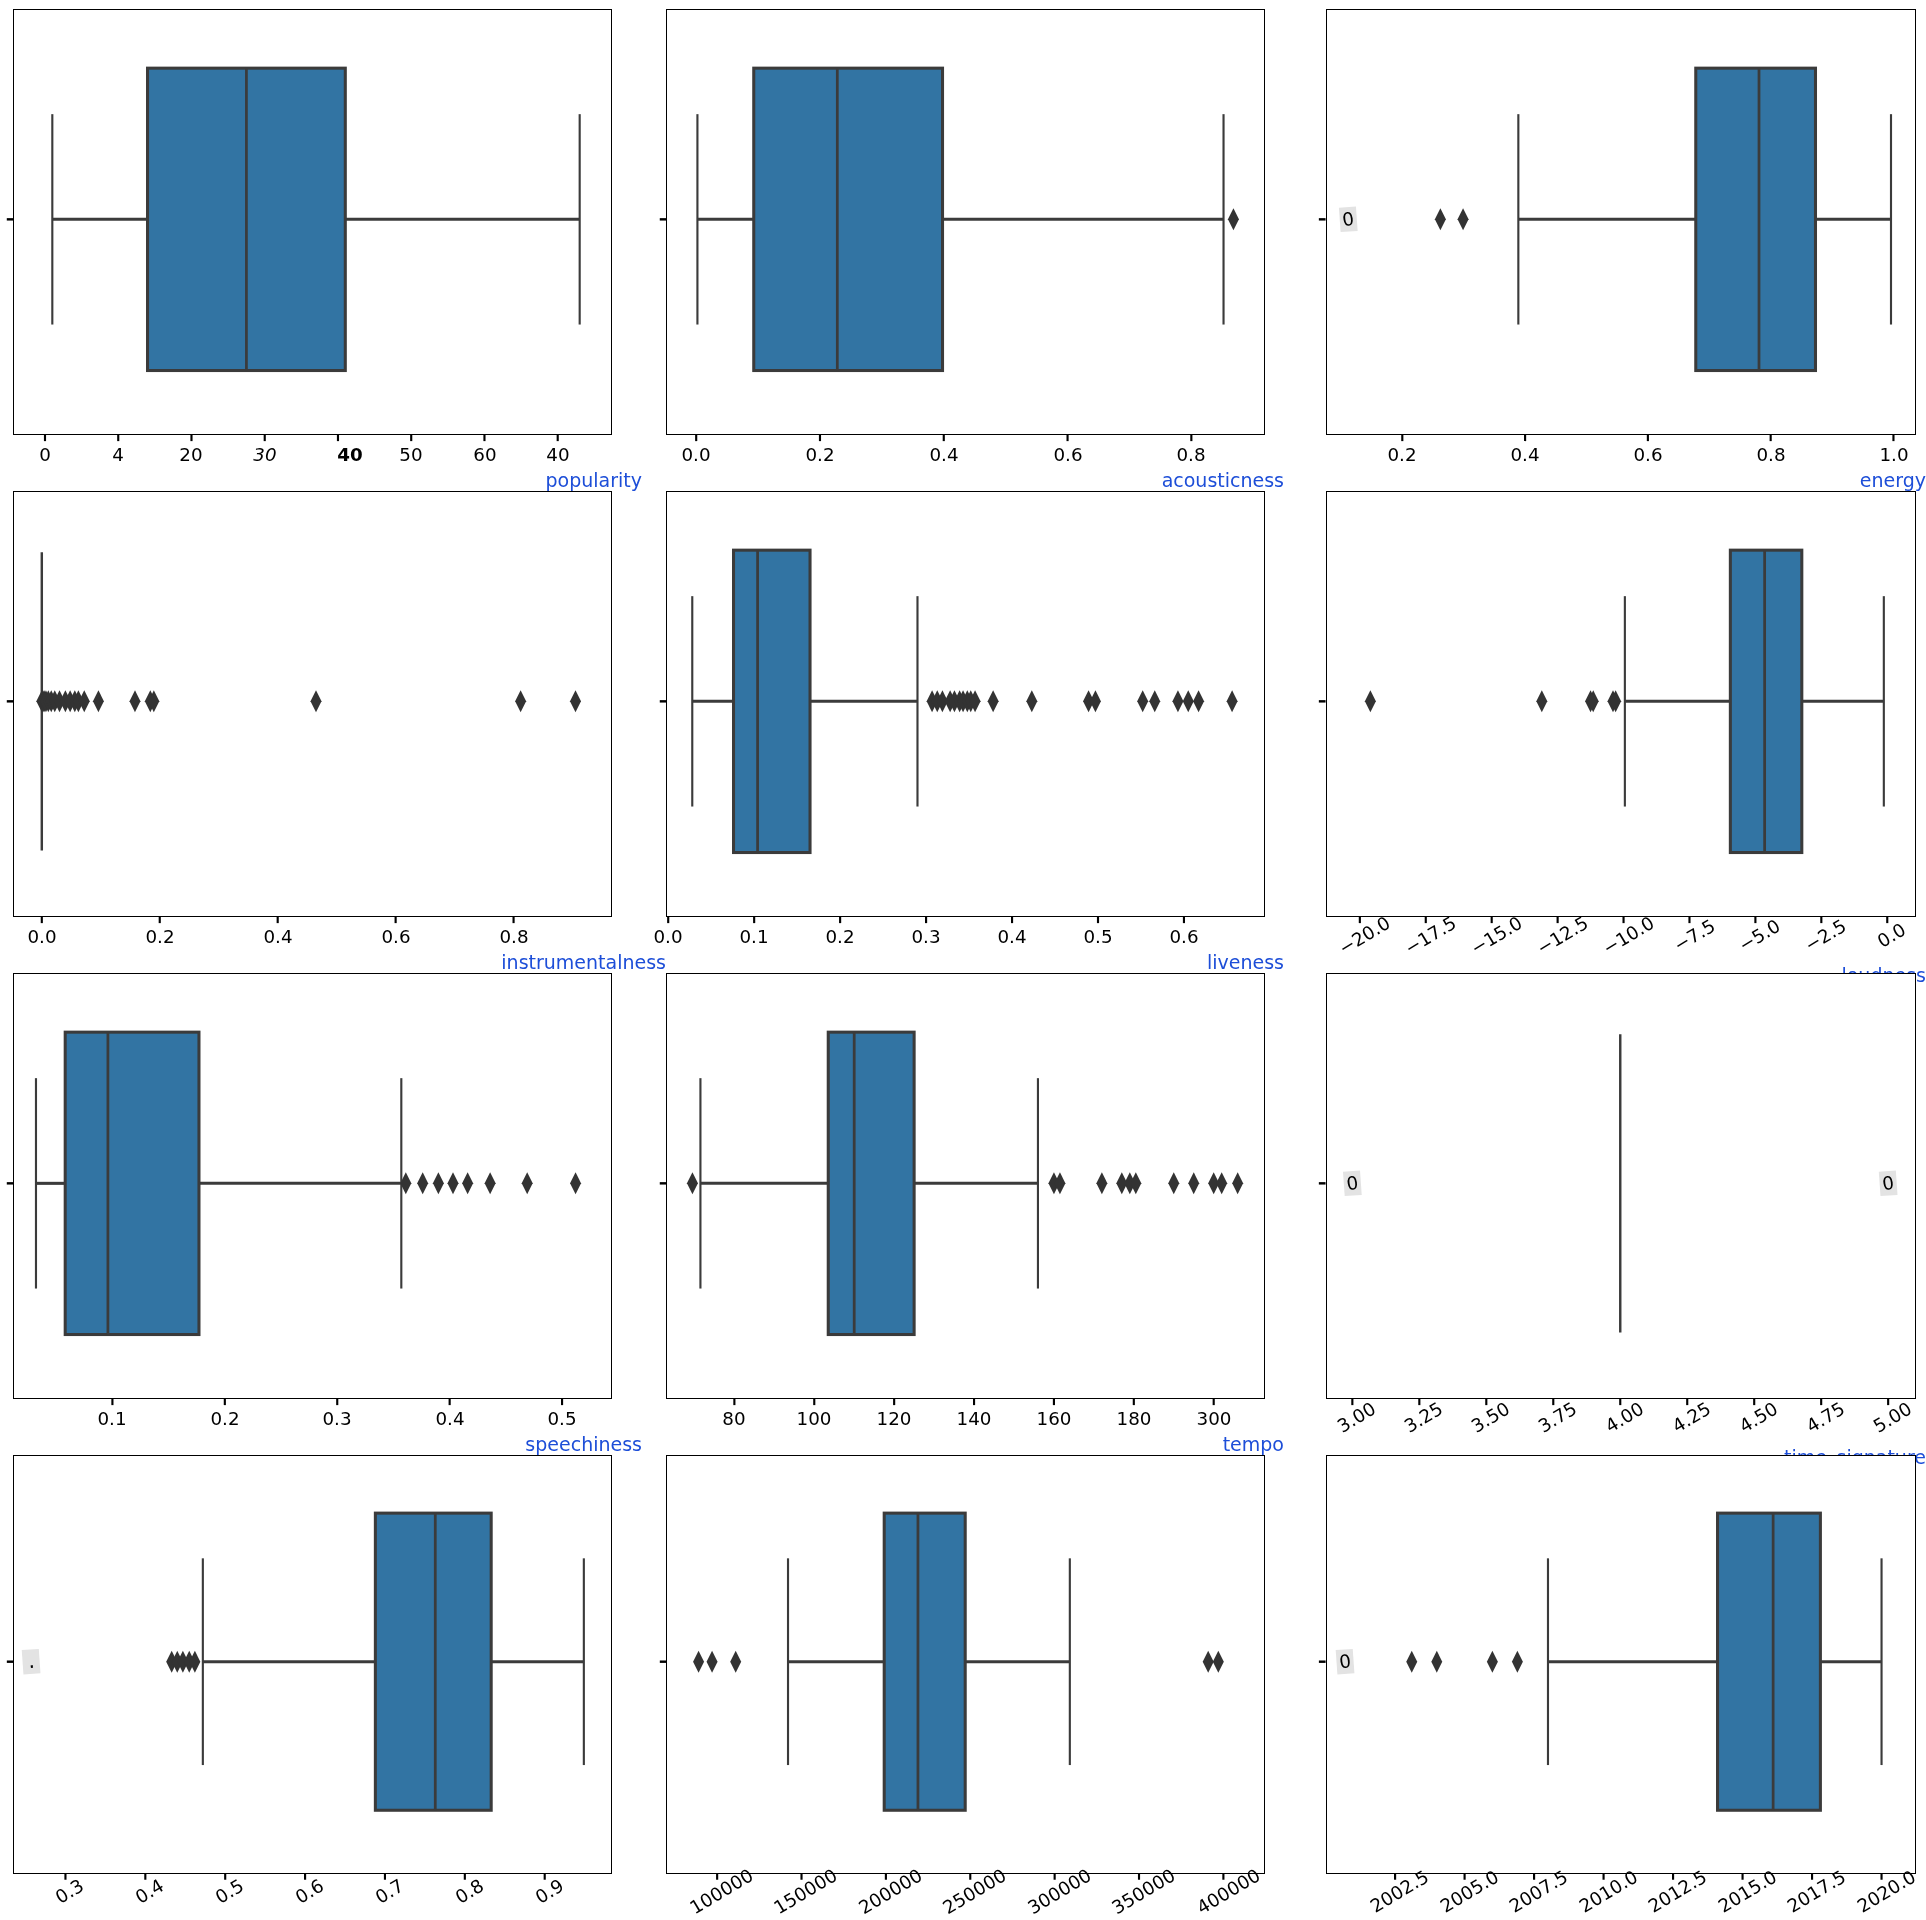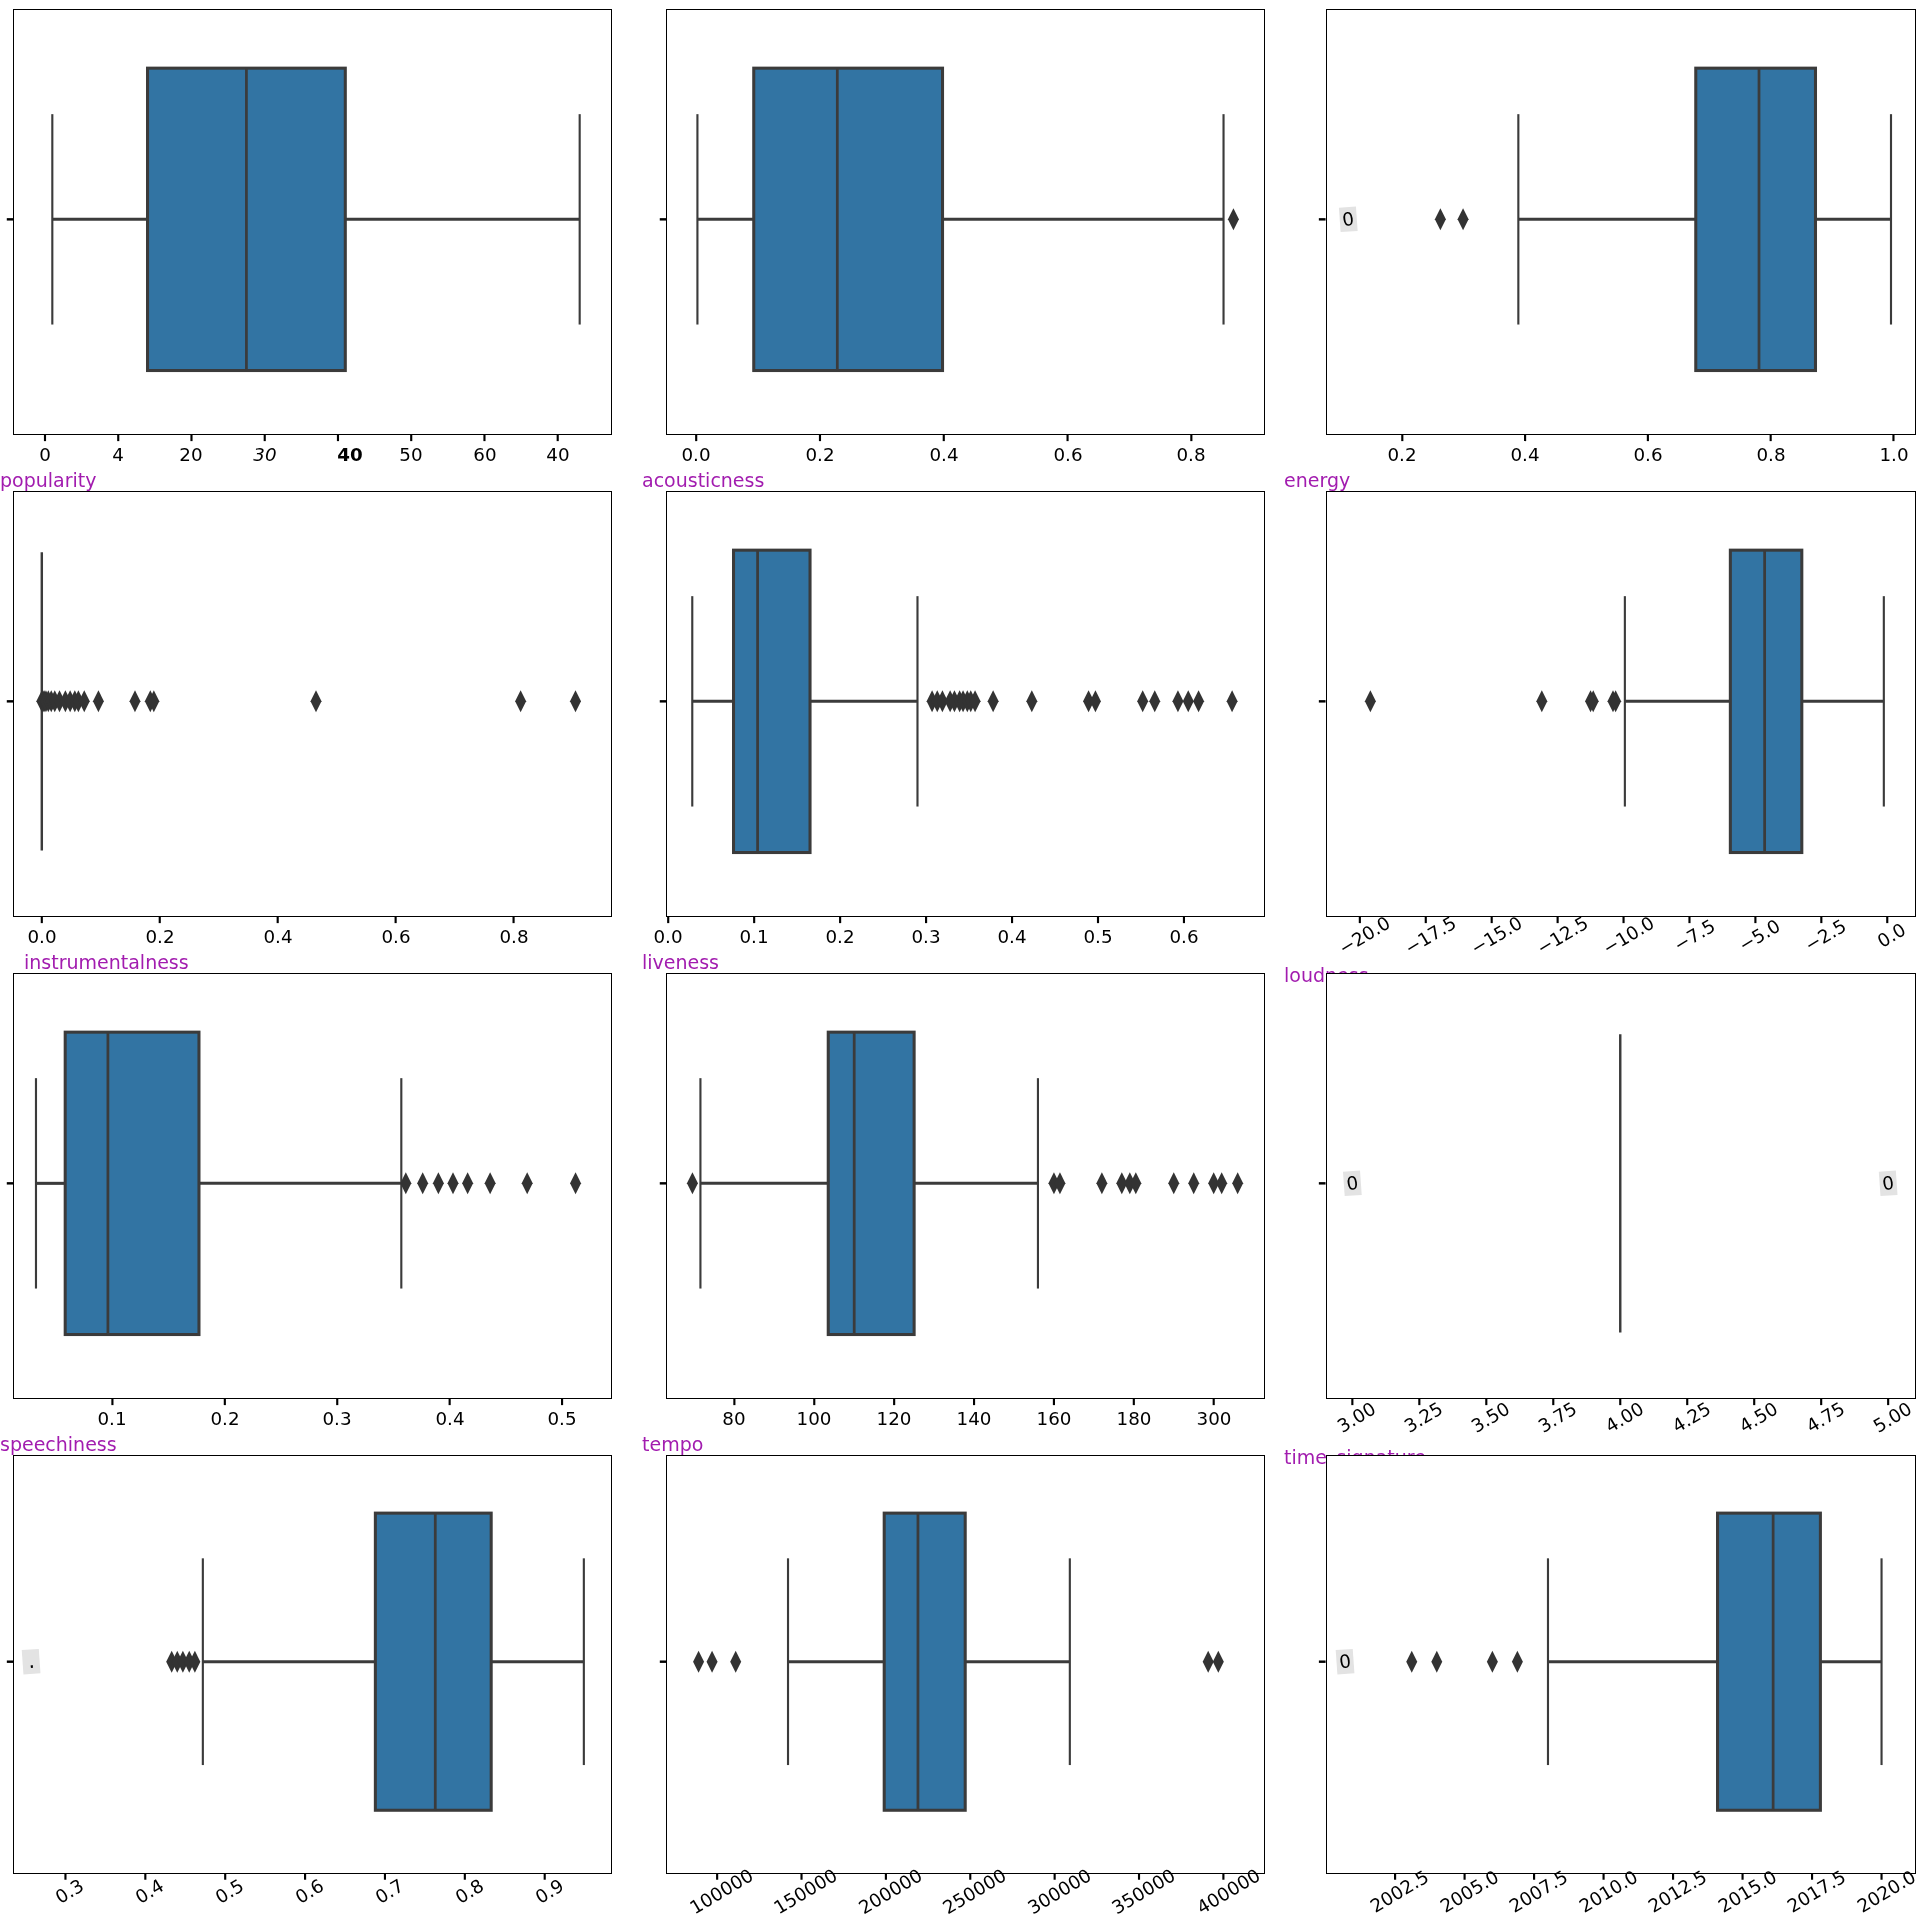--- a/index.html
+++ b/index.html
@@ -3,21 +3,21 @@
 <meta charset="utf-8">
 <style>
   html,body{margin:0;padding:0;background:#ffffff;}
   body{font-family:"DejaVu Sans",sans-serif;width:1926px;height:1921px;overflow:hidden;}
   #grid{display:grid;grid-template-columns:642px 642px 642px;grid-template-rows:482px 482px 482px 474px;width:1926px;height:1921px;}
   .panel{position:relative;box-sizing:border-box;}
   .plotbox{position:absolute;box-sizing:border-box;border:1.8px solid #000000;background:#ffffff;}
   .svgwrap{position:absolute;left:0;top:0;width:100%;height:100%;pointer-events:none;}
   .ticklabel{position:absolute;transform:translateX(-50%);font-size:18.3px;color:#000;white-space:nowrap;line-height:1;font-family:"DejaVu Sans",sans-serif;}
   .ticklabel.rot{transform:translateX(-50%) rotate(-31deg);transform-origin:50% 0%;}
-  .axlabel{position:absolute;left:0;width:100%;text-align:left;font-size:19px;color:#a21caf;font-family:"DejaVu Sans",sans-serif;}
+  .axlabel{position:absolute;left:0;width:100%;text-align:right;font-size:19px;color:#1d4ed8;font-family:"DejaVu Sans",sans-serif;}
 </style>
 </head>
 <body>
 
 <div id="grid">
     <div class="panel">
       <div class="plotbox" style="left: 13.4px; top: 8.5px; width: 599px; height: 426px;"></div>
       <svg class="svgwrap" viewBox="0 0 1052 790" width="642" height="482">
         <line x1="85.62591687041564" y1="359.51" x2="241.68948655256725" y2="359.51" stroke="#3b3b3b" stroke-width="5"></line>
         <line x1="565.8215158924205" y1="359.51" x2="949.9779951100245" y2="359.51" stroke="#3b3b3b" stroke-width="5"></line>

